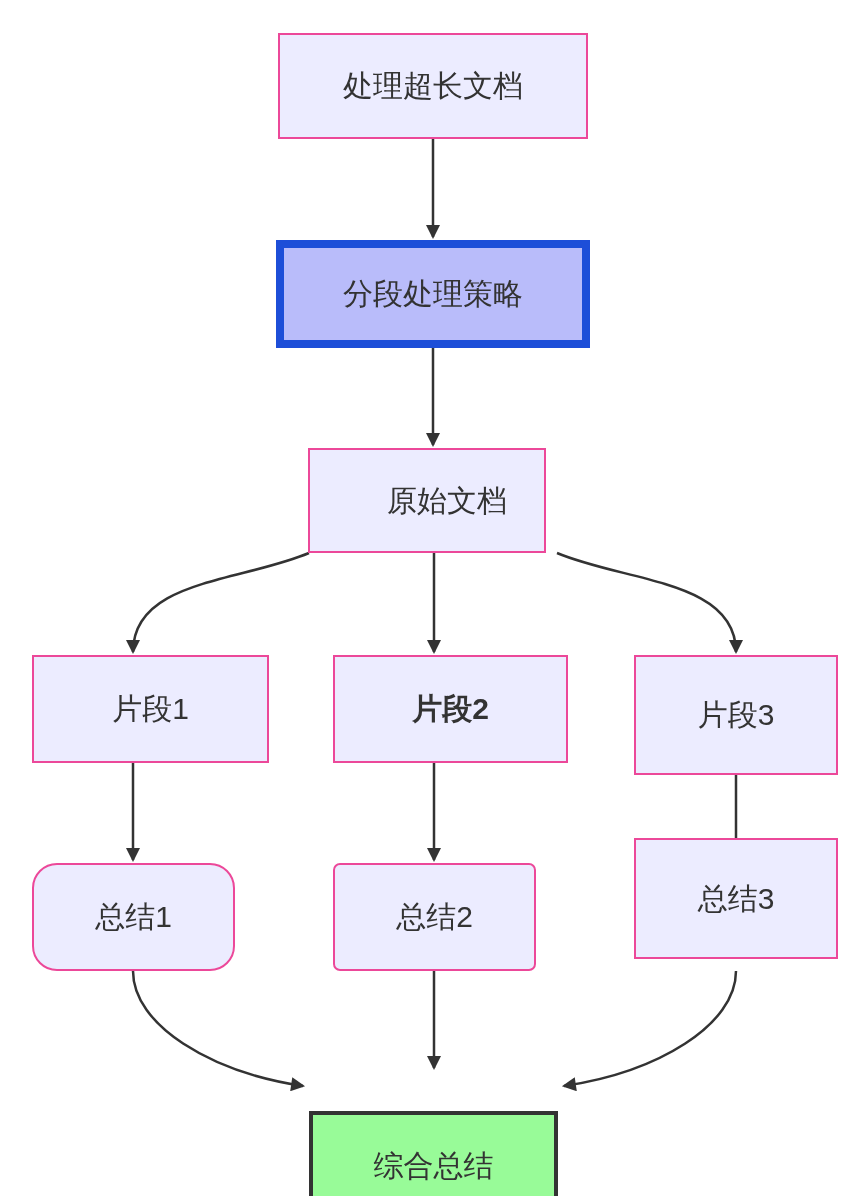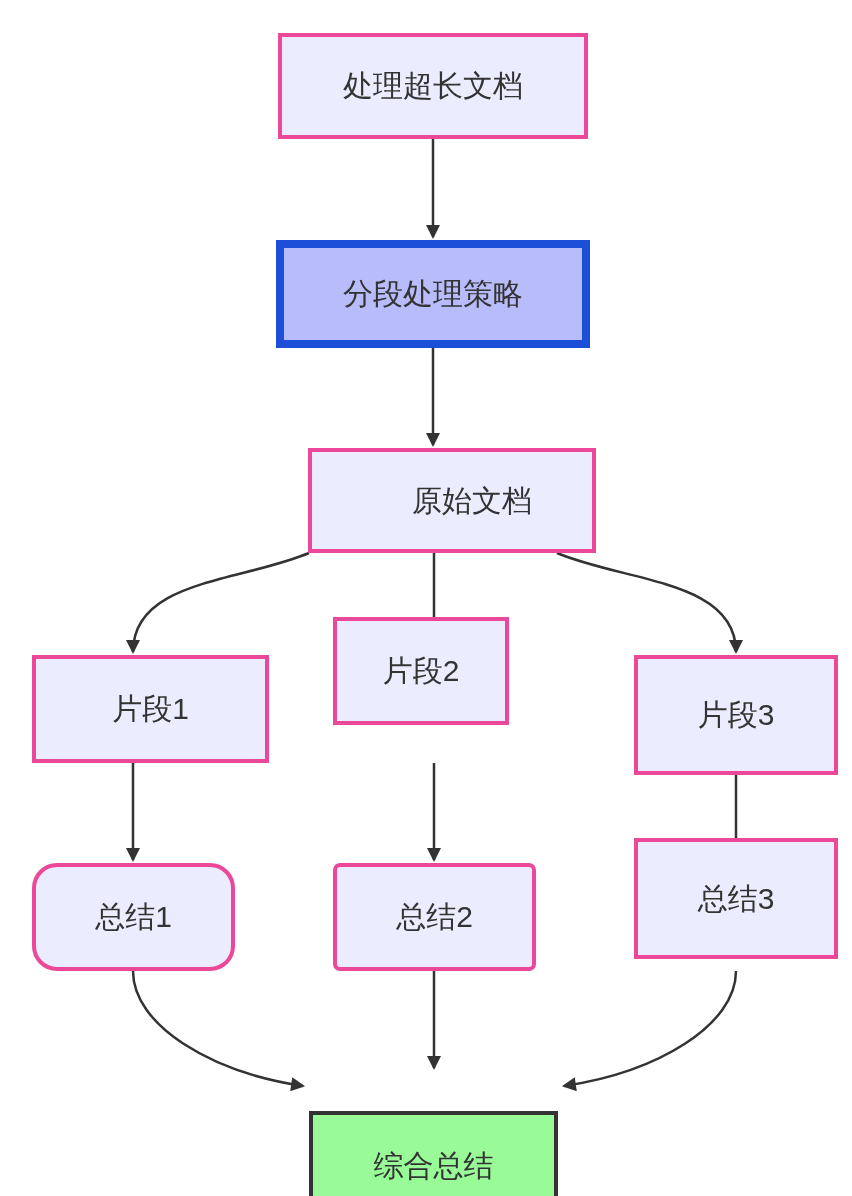--- a/index.html
+++ b/index.html
@@ -28,37 +28,37 @@
     position: absolute;
     box-sizing: border-box;
     display: flex;
     align-items: center;
     justify-content: center;
     text-align: center;
     font-size: 30px;
     line-height: 1.2;
     color: #333333;
     background: #ECECFF;
-    border: 4px solid #ec4899;
+    border: 2px solid #ec4899;
   }
   .node.highlight {
     background: #B9BCFA;
     border: 8px solid #1d4ed8;
   }
   .node.success {
     background: #98FB98;
     border: 4px solid #333333;
     margin-top: 40px;
   }
   
   .nA  { left: 278px; top: 33px;   width: 310px; height: 106px; }
   .nB  { left: 276px; top: 240px;  width: 314px; height: 108px; }
-  .nC  { left: 308px; top: 448px;  width: 288px; height: 105px; padding-left: 40px; }
+  .nC  { left: 308px; top: 448px;  width: 238px; height: 105px; padding-left: 40px; }
   .nD1 { left: 32px;  top: 655px;  width: 237px; height: 108px; }
-  .nD2 { left: 333px; top: 617px;  width: 176px; height: 108px; }
+  .nD2 { left: 333px; top: 655px;  width: 235px; height: 108px; font-weight: bold; }
   .nD3 { left: 634px; top: 655px;  width: 204px; height: 120px; }
   .nE1 { left: 32px;  top: 863px;  width: 203px; height: 108px; border-radius: 25px; }
   .nE2 { left: 333px; top: 863px;  width: 203px; height: 108px; border-radius: 7px; }
   .nE3 { left: 634px; top: 838px;  width: 204px; height: 121px; }
   .nF  { left: 309px; top: 1071px; width: 249px; height: 109px; }
 </style>
 </head>
 <body>
 
 <div class="canvas">

